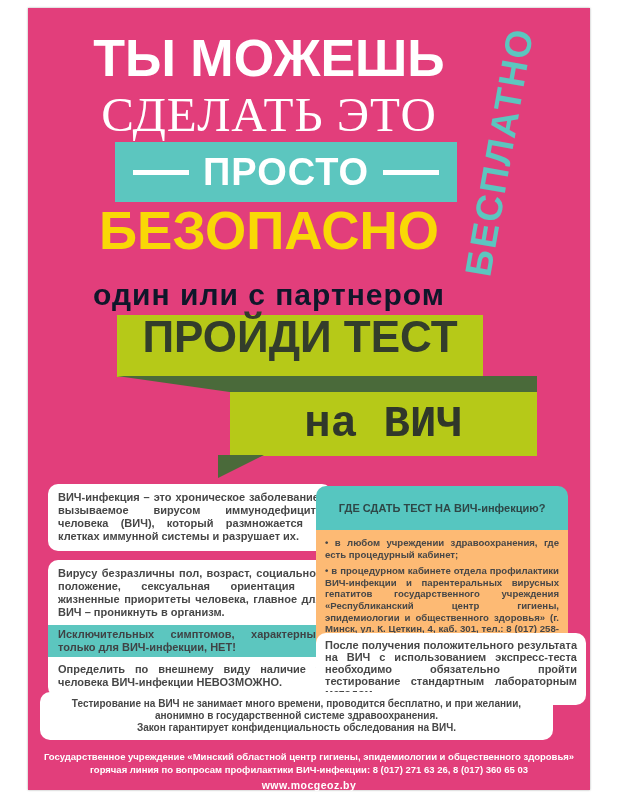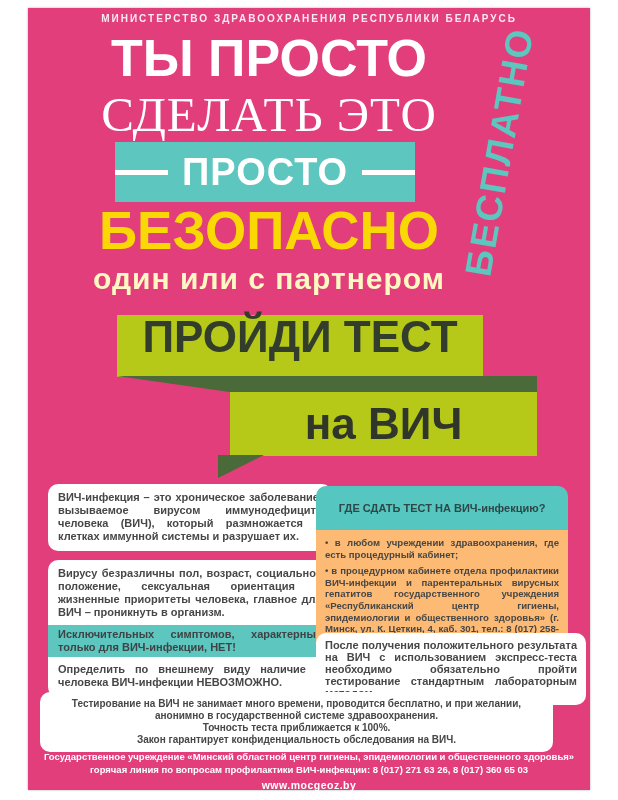--- a/index.html
+++ b/index.html
@@ -13,27 +13,27 @@
   }
   
   .ministry{
     position:absolute;top:5px;left:0;width:100%;text-align:center;
     color:#fbe9f1;font-size:10px;font-weight:700;letter-spacing:2px;white-space:nowrap;
   }
   .content-col{position:absolute;left:0;right:80px;text-align:center;}
   .h-bold{top:24px;font-size:52px;font-weight:800;color:#ffffff;letter-spacing:0;line-height:1;}
   .h-light{top:82px;font-size:49px;font-weight:400;color:#ffffff;line-height:1;letter-spacing:1px;font-family:Liberation Serif, serif;}
   .prosto-banner{
-    position:absolute;left:87px;top:134px;width:300px;height:60px;background:#5cc6bf;
+    position:absolute;left:87px;top:134px;width:342px;height:60px;background:#5cc6bf;
     display:flex;align-items:center;justify-content:center;gap:14px;
   }
   .prosto-line{width:56px;height:5px;background:#ffffff;}
   .prosto-text{color:#ffffff;font-size:38px;font-weight:800;line-height:1;letter-spacing:1px;}
   .bezopasno{top:196px;font-size:53px;font-weight:800;color:#f9d806;line-height:1;}
-  .partner{top:256px;font-size:30px;font-weight:800;color:#fef9c3;line-height:1;letter-spacing:1px;}
+  .partner{top:272px;font-size:30px;font-weight:800;color:#0f172a;line-height:1;letter-spacing:1px;}
   .besplatno{
     position:absolute;left:472px;top:144px;color:#5cc6bf;
     font-size:37px;font-weight:800;white-space:nowrap;letter-spacing:2px;
     transform:translate(-50%,-50%) rotate(-80deg);
   }
   
   .ribbon1{
     position:absolute;left:89px;top:307px;width:366px;height:62px;background:#b6c918;
     display:flex;align-items:flex-start;justify-content:center;
   }
@@ -41,21 +41,21 @@
   .ribbon-fold{
     position:absolute;left:89px;top:368px;width:420px;height:17px;background:#4a6a3a;
     clip-path:polygon(0 0,100% 0,100% 100%,28.5% 100%);
   }
   .ribbon2{
     position:absolute;left:202px;top:384px;width:307px;height:64px;background:#b6c918;
     display:flex;align-items:center;justify-content:center;
   }
   .ribbon2 .txt{
     color:#30372a;font-size:44px;font-weight:700;line-height:1;
-    font-family:Liberation Sans, sans-serif;
+    font-family:Liberation Mono, monospace;
   }
   .ribbon-tail{
     position:absolute;left:190px;top:447px;width:46px;height:23px;background:#4a6a3a;
     clip-path:polygon(0 0,100% 0,0 100%);
   }
   
   .box{
     position:absolute;background:#ffffff;border-radius:10px;
     color:#474747;font-weight:700;
   }
@@ -84,23 +84,22 @@
     position:absolute;left:0;top:743px;width:100%;text-align:center;color:#ffffff;
     font-weight:700;font-size:9.5px;line-height:12.5px;
   }
   .footer .url{margin-top:3px;font-size:10.5px;letter-spacing:.5px;}
 </style>
 </head>
 <body>
 
 <div class="poster">
 
-  <div class="ministry">МИНИСТЕРСТВО  ЗДРАВООХРАНЕНИЯ  РЕСПУБЛИКИ  БЕЛАРУСЬ</div>
 
-  <div class="content-col h-bold">ТЫ ПРОСТО</div>
+  <div class="content-col h-bold">ТЫ МОЖЕШЬ</div>
   <div class="content-col h-light">СДЕЛАТЬ ЭТО</div>
 
   <div class="prosto-banner">
     <span class="prosto-line"></span>
     <span class="prosto-text">ПРОСТО</span>
     <span class="prosto-line"></span>
   </div>
 
   <div class="content-col bezopasno">БЕЗОПАСНО</div>
   <div class="content-col partner">один или с партнером</div>
@@ -132,21 +131,20 @@
         <li>в процедурном кабинете отдела профилактики ВИЧ-инфекции и парентеральных вирусных гепатитов государственного учреждения «Республиканский центр гигиены, эпидемиологии и общественного здоровья» (г. Минск, ул. К. Цеткин, 4, каб. 301, тел.: 8 (017) 258-22-68);</li>
         <li>приобрести тест для самотестирования на ВИЧ по слюне в аптеке (tabletka.by).</li>
       </ul>
     </div>
   </div>
 
   <div class="box rbox2">После получения положительного результата на ВИЧ с использованием экспресс-теста необходимо обязательно пройти тестирование стандартным лабораторным методом.</div>
 
   <div class="box wbox">
     <div>Тестирование на ВИЧ не занимает много времени, проводится бесплатно, и при желании, анонимно в государственной системе здравоохранения.</div>
-    <div>Точность теста приближается к 100%.</div>
     <div>Закон гарантирует конфиденциальность обследования на ВИЧ.</div>
   </div>
 
   <div class="footer">
     <div>Государственное учреждение «Минский областной центр гигиены, эпидемиологии и общественного здоровья»</div>
     <div>горячая линия по вопросам профилактики ВИЧ-инфекции: 8 (017) 271 63 26, 8 (017) 360 65 03</div>
     <div class="url">www.mocgeoz.by</div>
   </div>
 
 </div>

